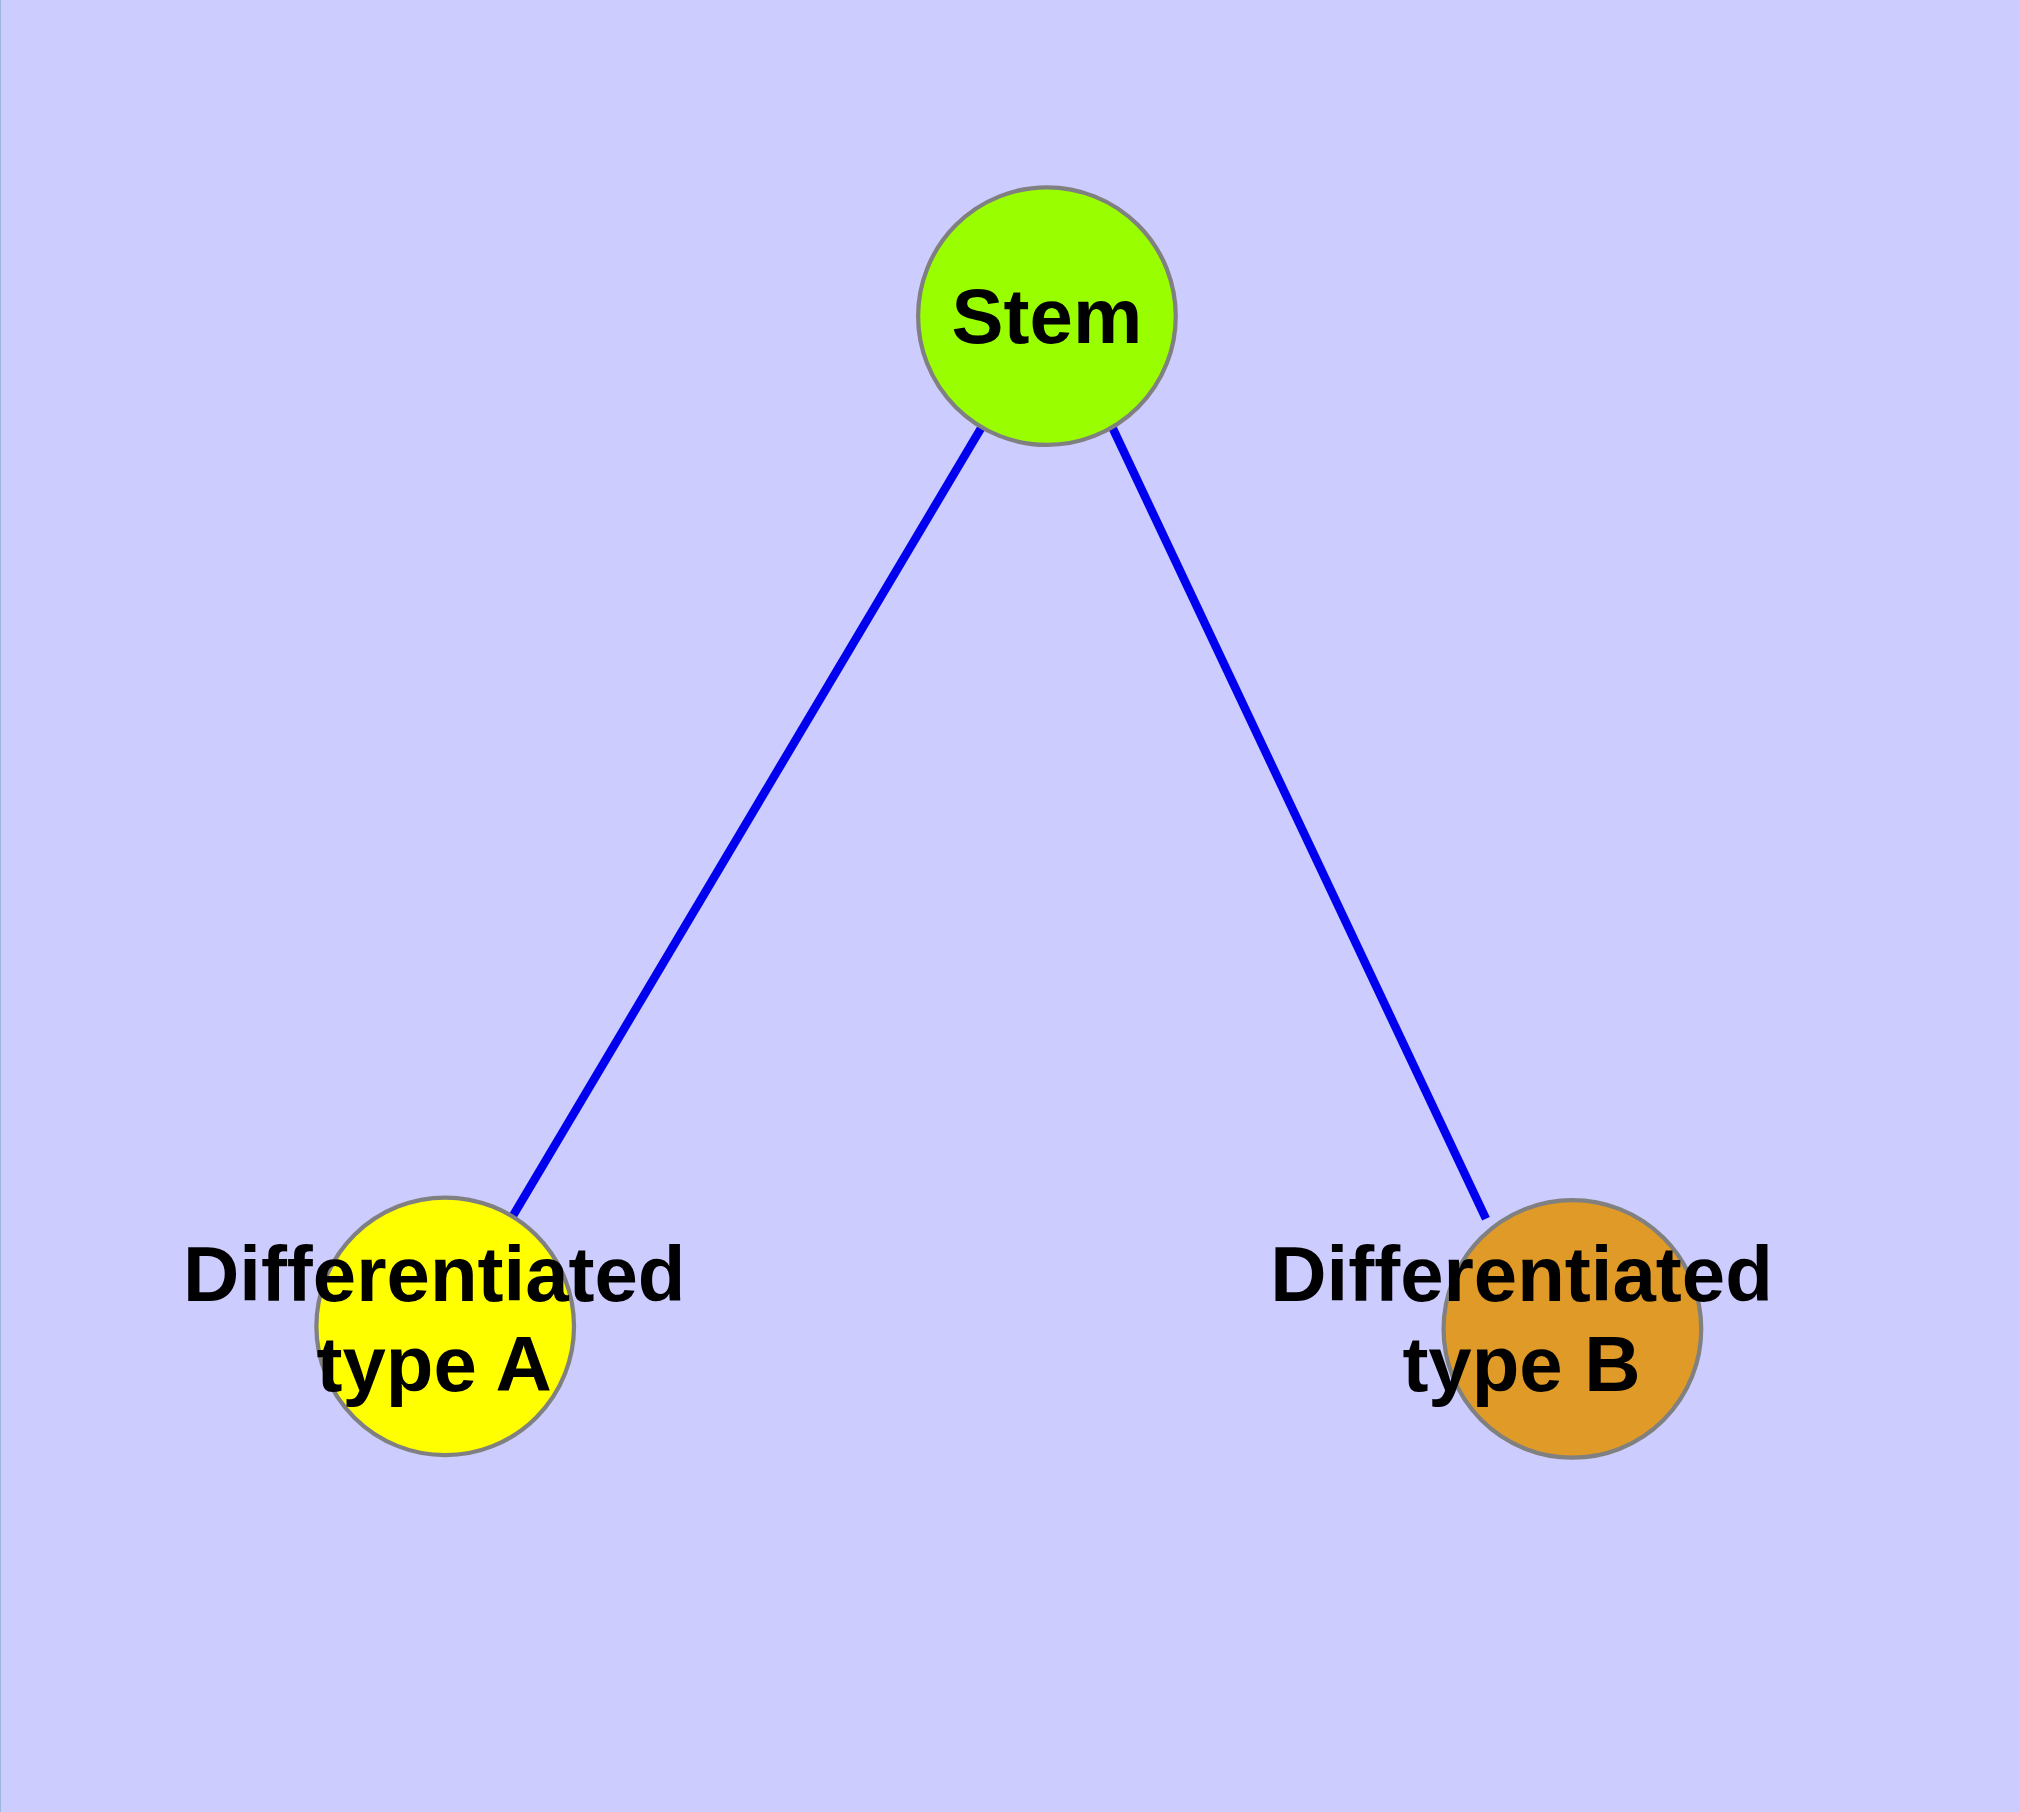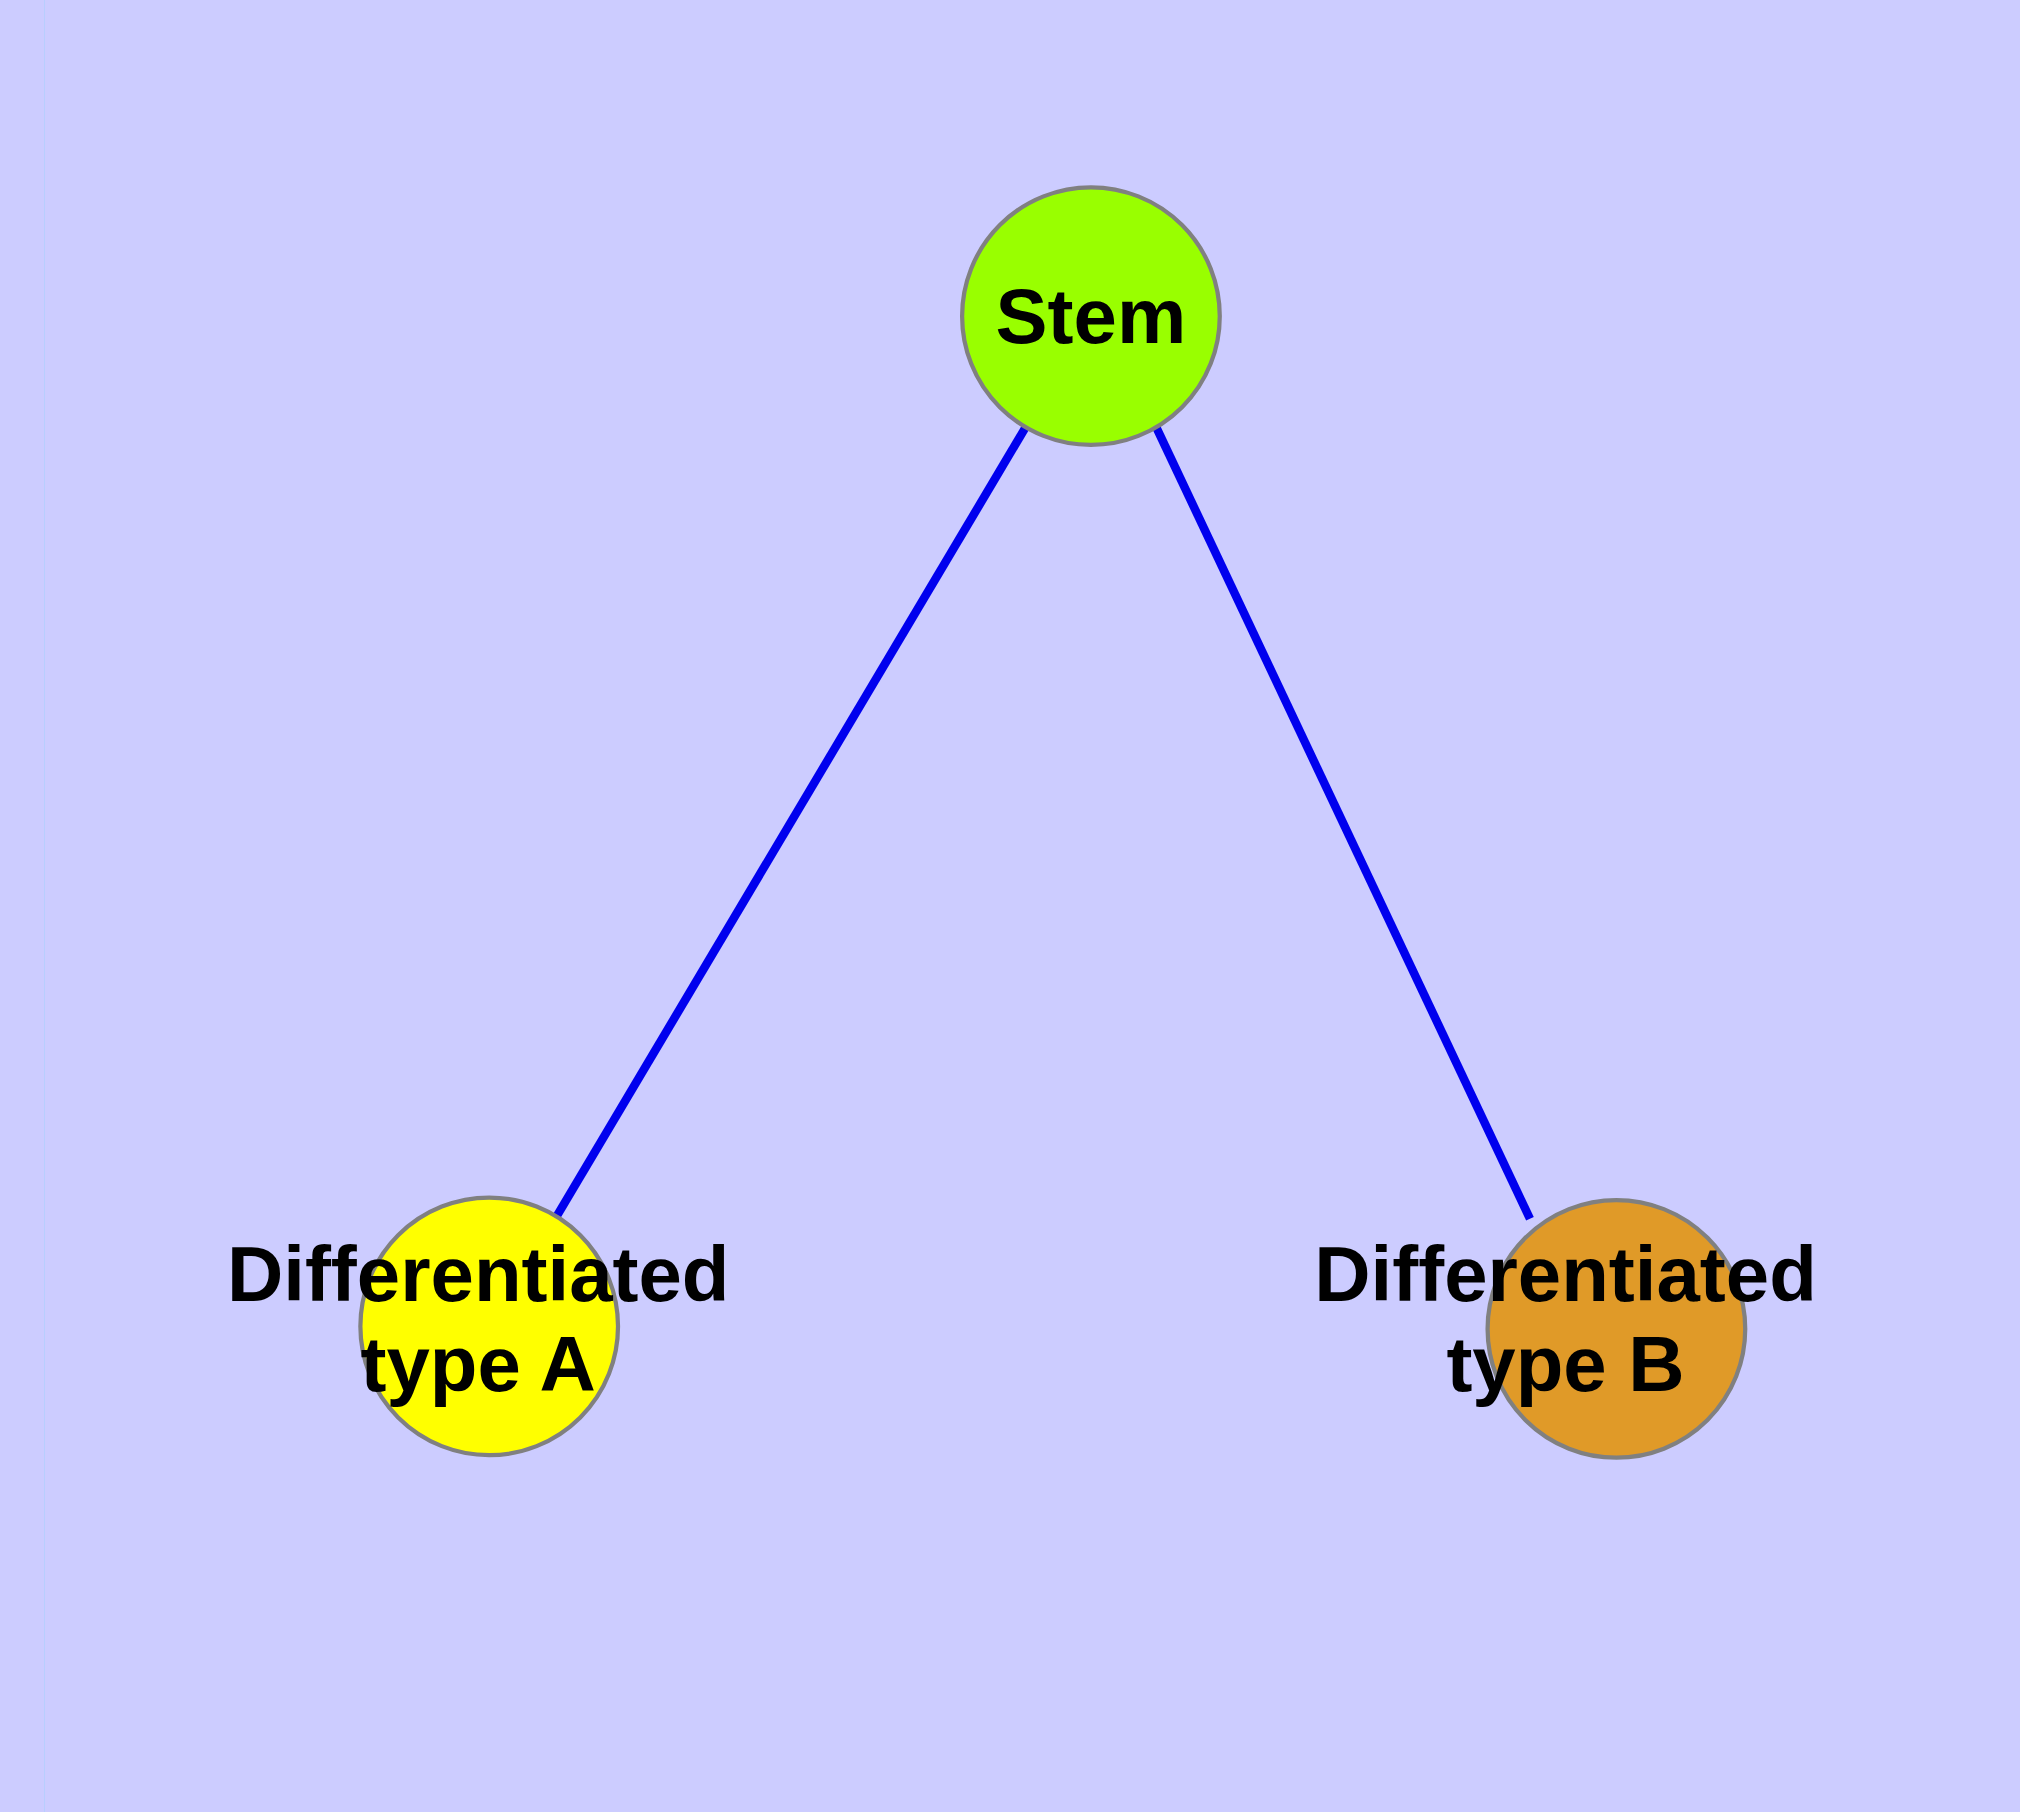--- a/index.html
+++ b/index.html
@@ -36,21 +36,21 @@
   .node-circle {
     stroke: #808080;
   }
   .edge-line {
     stroke-linecap: butt;
   }
 </style>
 </head>
 <body style="background: rgb(204, 204, 255);">
 
-<div id="canvas" style="width: 1913px; height: 1812px; background: #7dd3fc; margin-left: 44px;">
+<div id="canvas" style="width: 1913px; height: 1812px; background: #0f766e;">
   <svg id="graph-svg" viewBox="0 0 2384 2138" xmlns="http://www.w3.org/2000/svg">
 
     <rect id="bg-rect" x="0" y="0" width="2384" height="2138" fill="#ccccff"></rect>
 
     <g id="edges-layer">
         <line x1="1158" y1="504" x2="604" y2="1436" stroke="#0000ee" stroke-width="10" class="edge-line"></line>
         <line x1="1312" y1="504" x2="1753" y2="1438" stroke="#0000ee" stroke-width="10" class="edge-line"></line>
       </g>
     <g id="nodes-layer">
         <circle cx="1235" cy="373" r="152" fill="#99ff00" stroke="#808080" stroke-width="5" class="node-circle"></circle>

